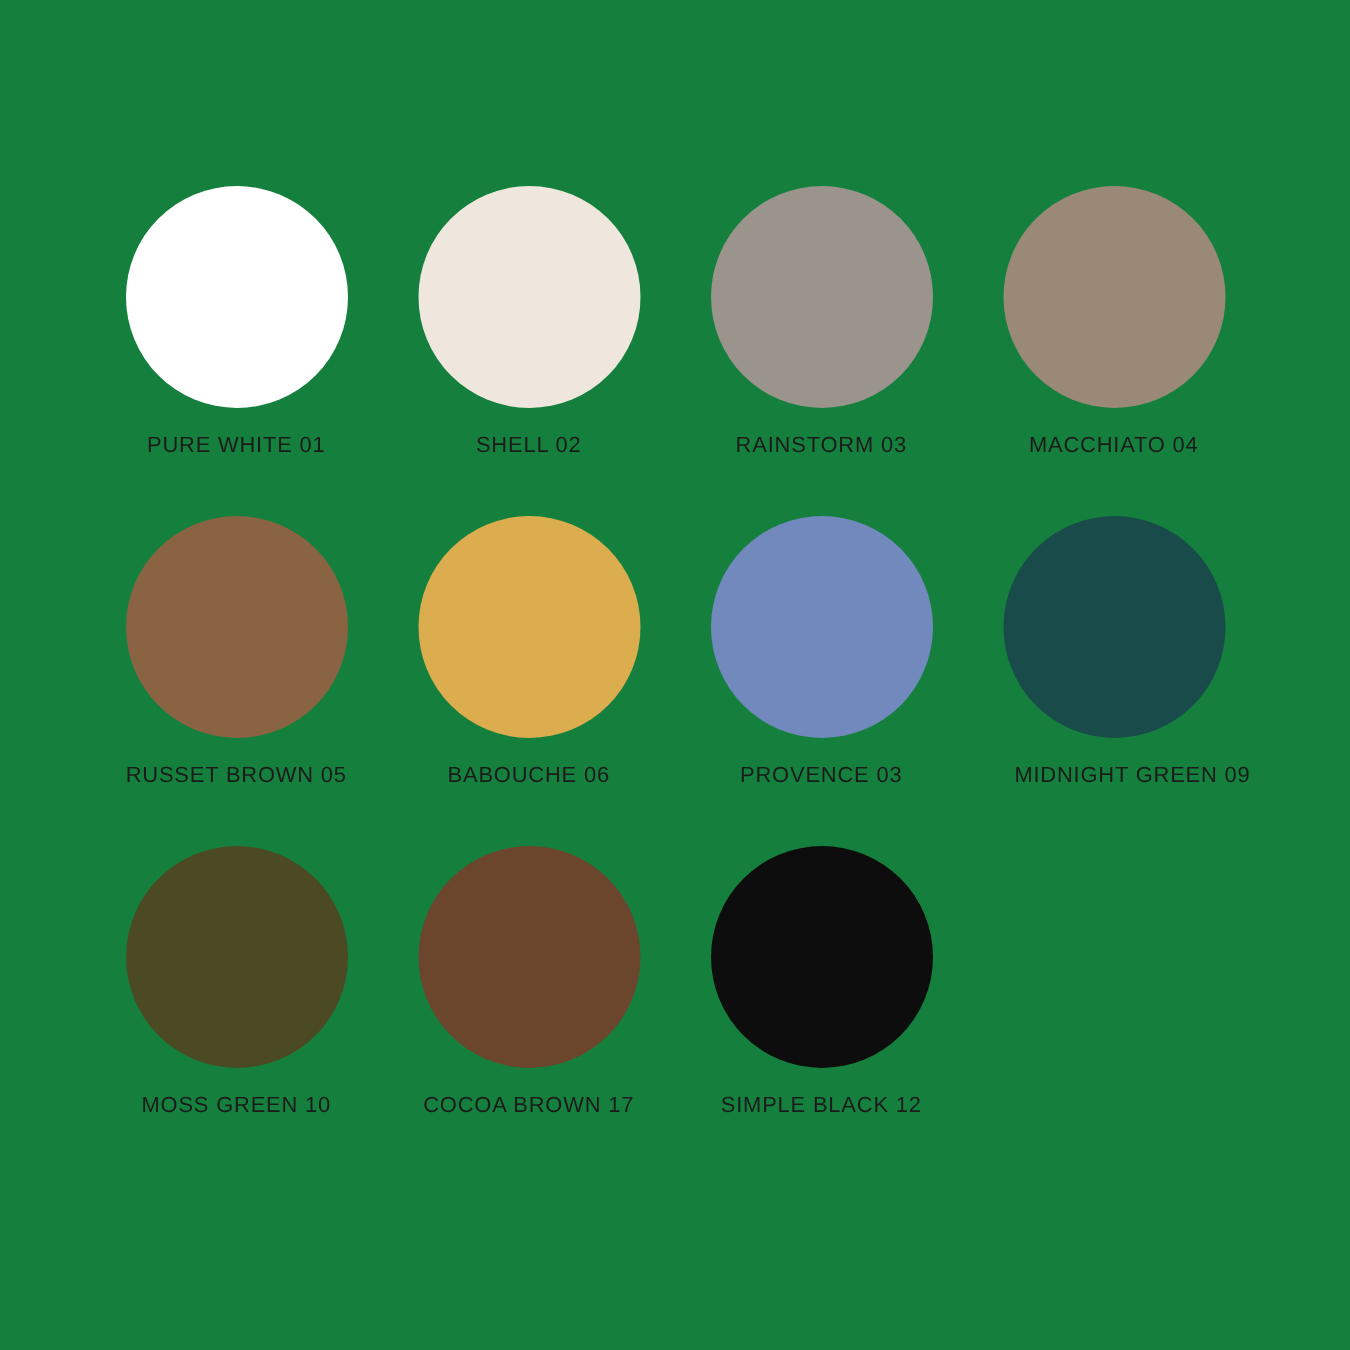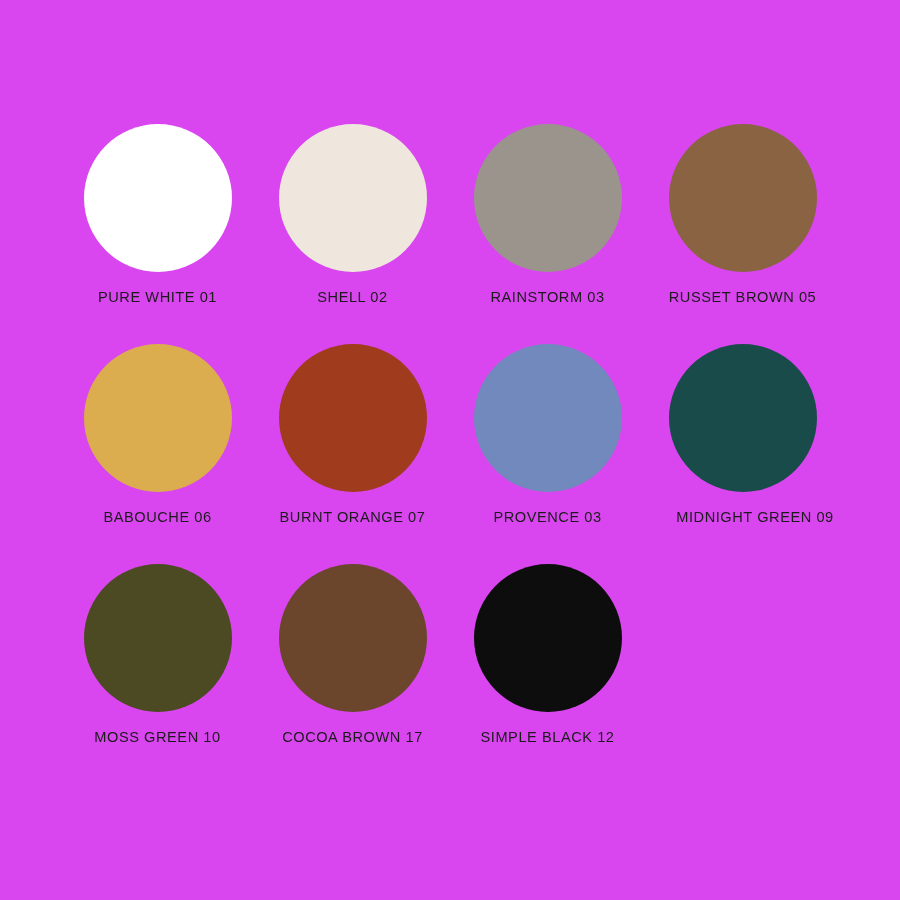--- a/index.html
+++ b/index.html
@@ -52,53 +52,53 @@
     color: #1b1b1b;
     text-align: center;
     white-space: nowrap;
     font-weight: 400;
     font-family: "Liberation Sans", sans-serif;
   }
 </style>
 </head>
 <body style="background-color: rgb(227, 223, 218);">
 
-<div class="palette-board" style="background-color: #d946ef;">
+<div class="palette-board" style="background-color: #15803d;">
   <div class="swatch-grid">
 
     <div class="swatch-cell">
       <span class="swatch-dot" style="background-color: rgb(255, 255, 255);"></span>
       <span class="swatch-label" style="color: rgb(27, 27, 27);">PURE WHITE 01</span>
     </div>
 
     <div class="swatch-cell">
       <span class="swatch-dot" style="background-color: rgb(239, 231, 221);"></span>
       <span class="swatch-label" style="color: rgb(27, 27, 27);">SHELL 02</span>
     </div>
 
     <div class="swatch-cell">
       <span class="swatch-dot" style="background-color: rgb(154, 148, 140);"></span>
       <span class="swatch-label" style="color: rgb(27, 27, 27); text-align: center;">RAINSTORM 03</span>
     </div>
 
+    <div class="swatch-cell">
+      <span class="swatch-dot" style="background-color: rgb(155, 137, 120);"></span>
+      <span class="swatch-label" style="color: rgb(27, 27, 27);">MACCHIATO 04</span>
+    </div>
 
     <div class="swatch-cell">
       <span class="swatch-dot" style="background-color: rgb(138, 99, 66);"></span>
       <span class="swatch-label" style="color: rgb(27, 27, 27);">RUSSET BROWN 05</span>
     </div>
 
     <div class="swatch-cell">
       <span class="swatch-dot" style="background-color: rgb(219, 173, 78);"></span>
       <span class="swatch-label" style="color: rgb(27, 27, 27);">BABOUCHE 06</span>
     </div>
 
-    <div class="swatch-cell">
-      <span class="swatch-dot" style="background-color: rgb(160, 59, 29);"></span>
-      <span class="swatch-label" style="color: rgb(27, 27, 27);">BURNT ORANGE 07</span>
-    </div>
 
     <div class="swatch-cell">
       <span class="swatch-dot" style="background-color: rgb(113, 137, 188);"></span>
       <span class="swatch-label" style="color: rgb(27, 27, 27);">PROVENCE 03</span>
     </div>
 
     <div class="swatch-cell">
       <span class="swatch-dot" style="background-color: rgb(25, 75, 75);"></span>
       <span class="swatch-label" style="color: rgb(27, 27, 27); margin-left: 25px;">MIDNIGHT GREEN 09</span>
     </div>

